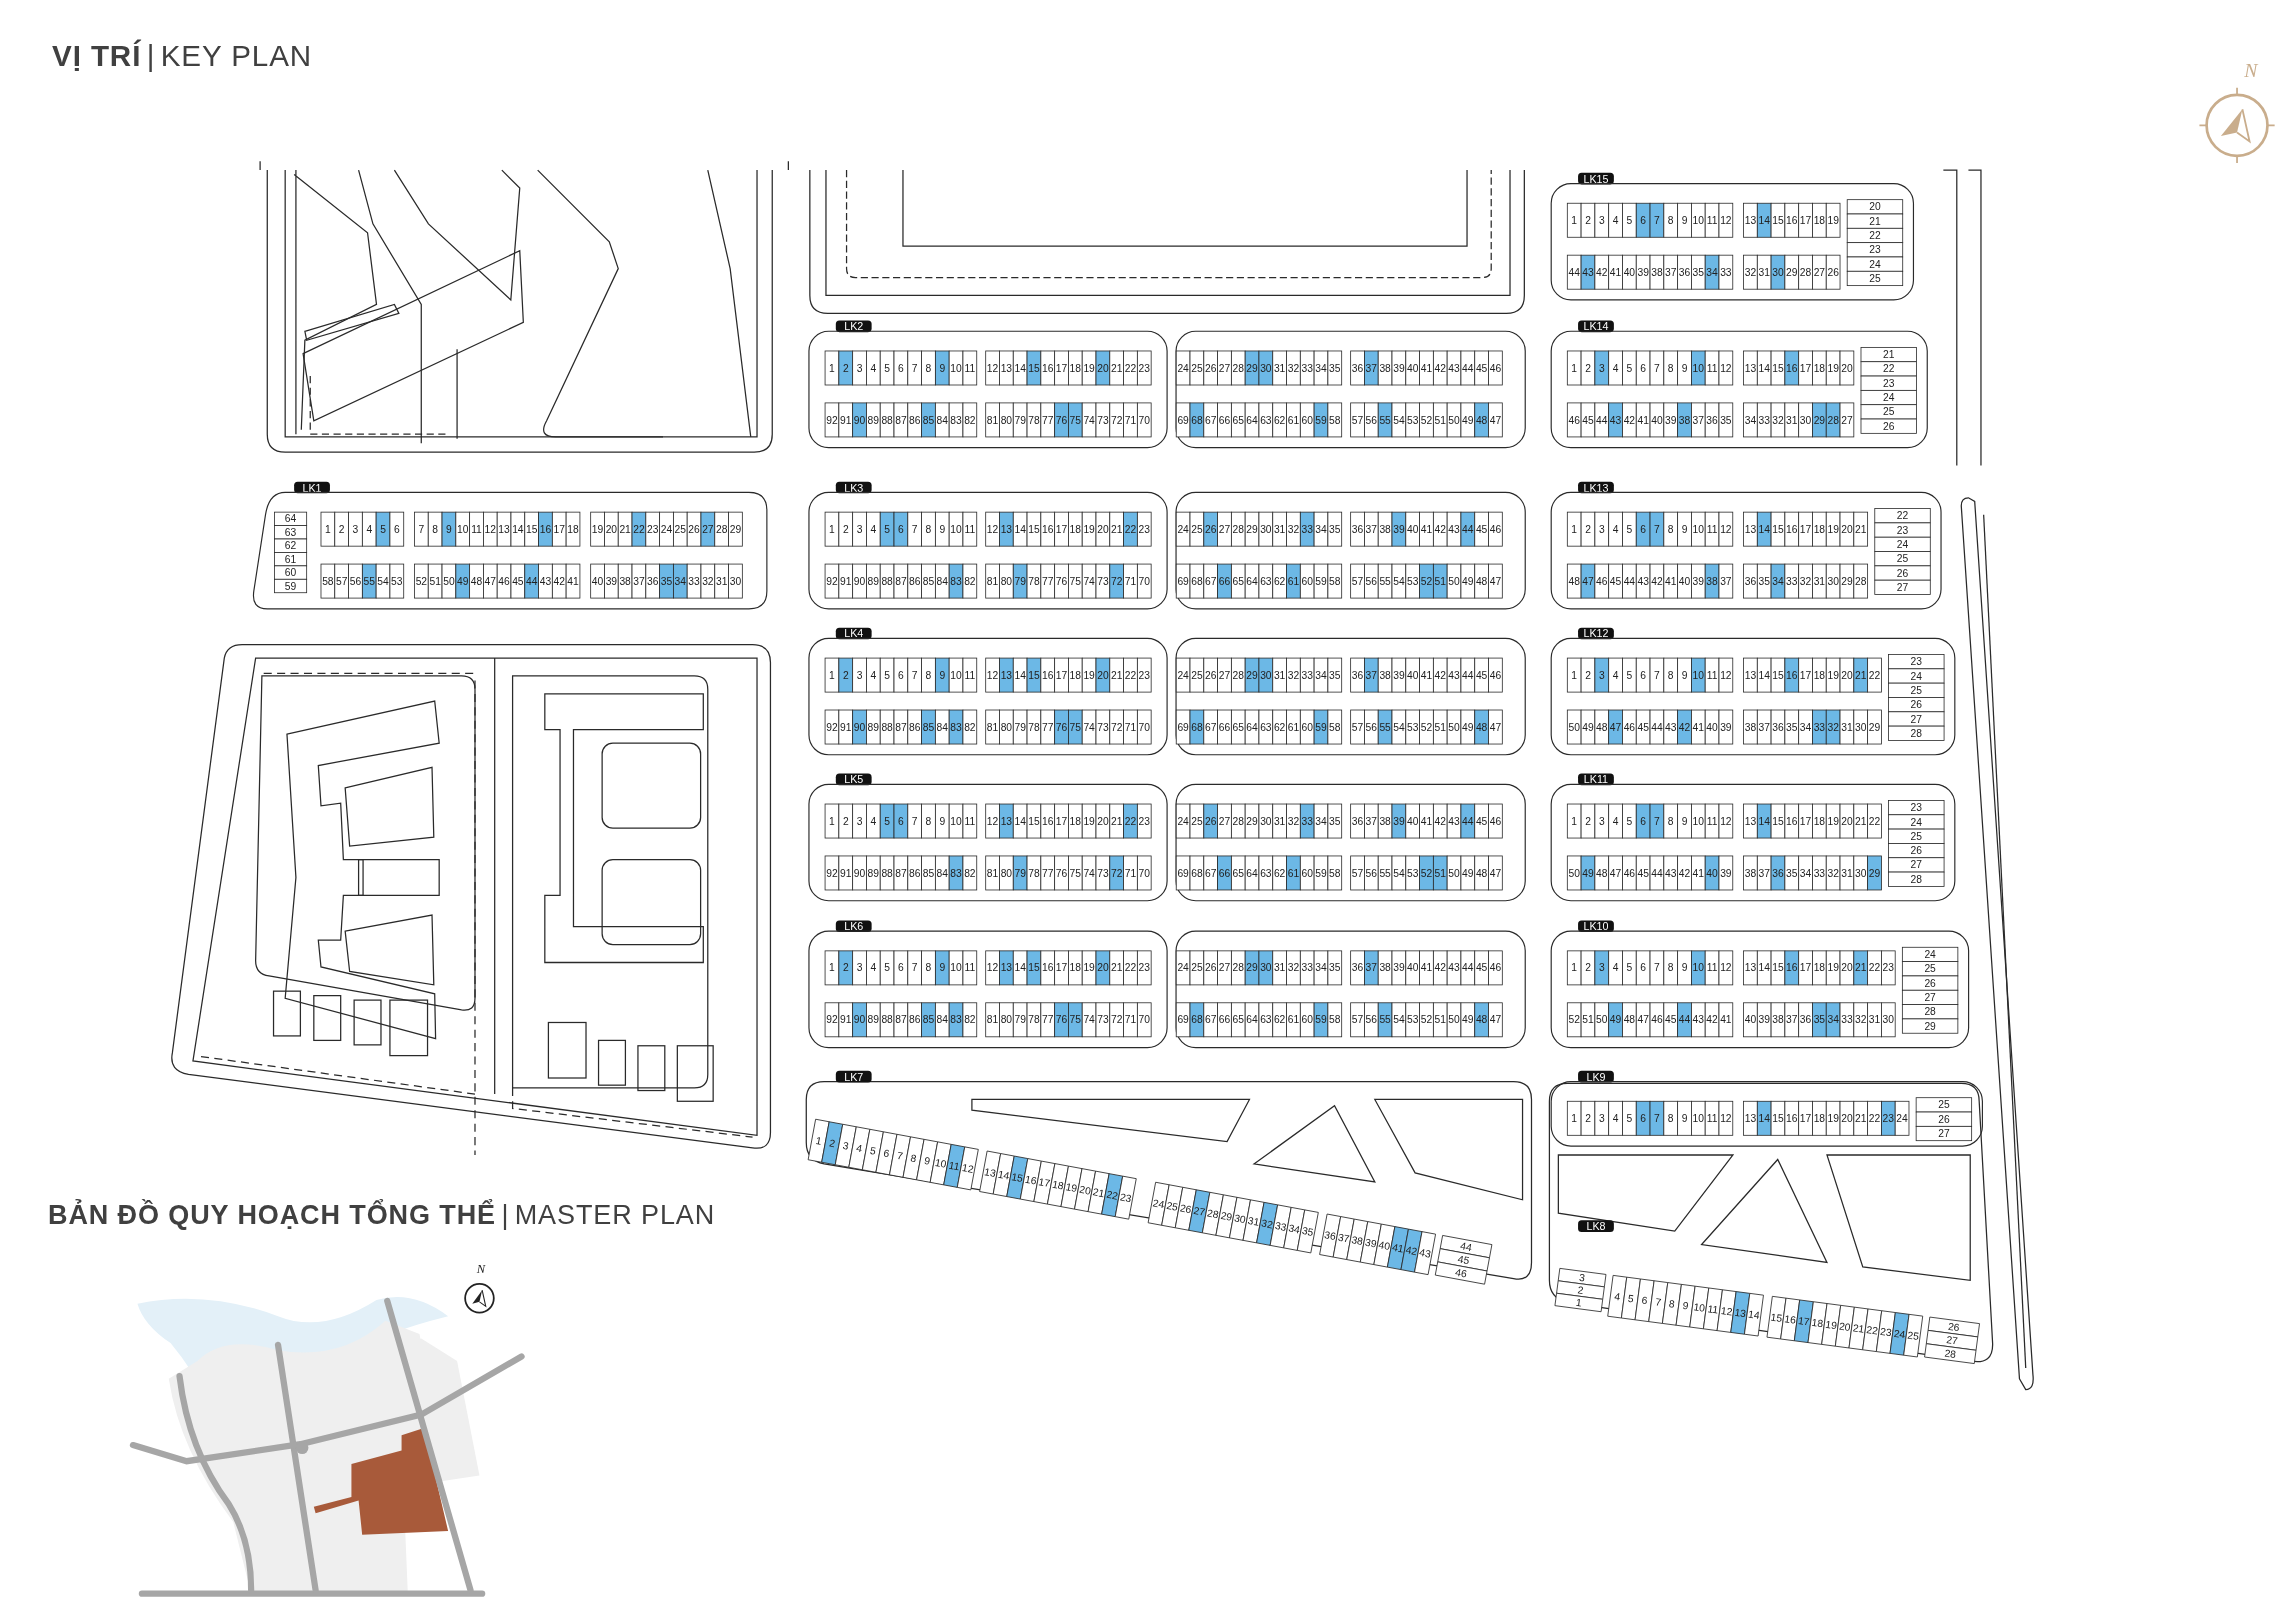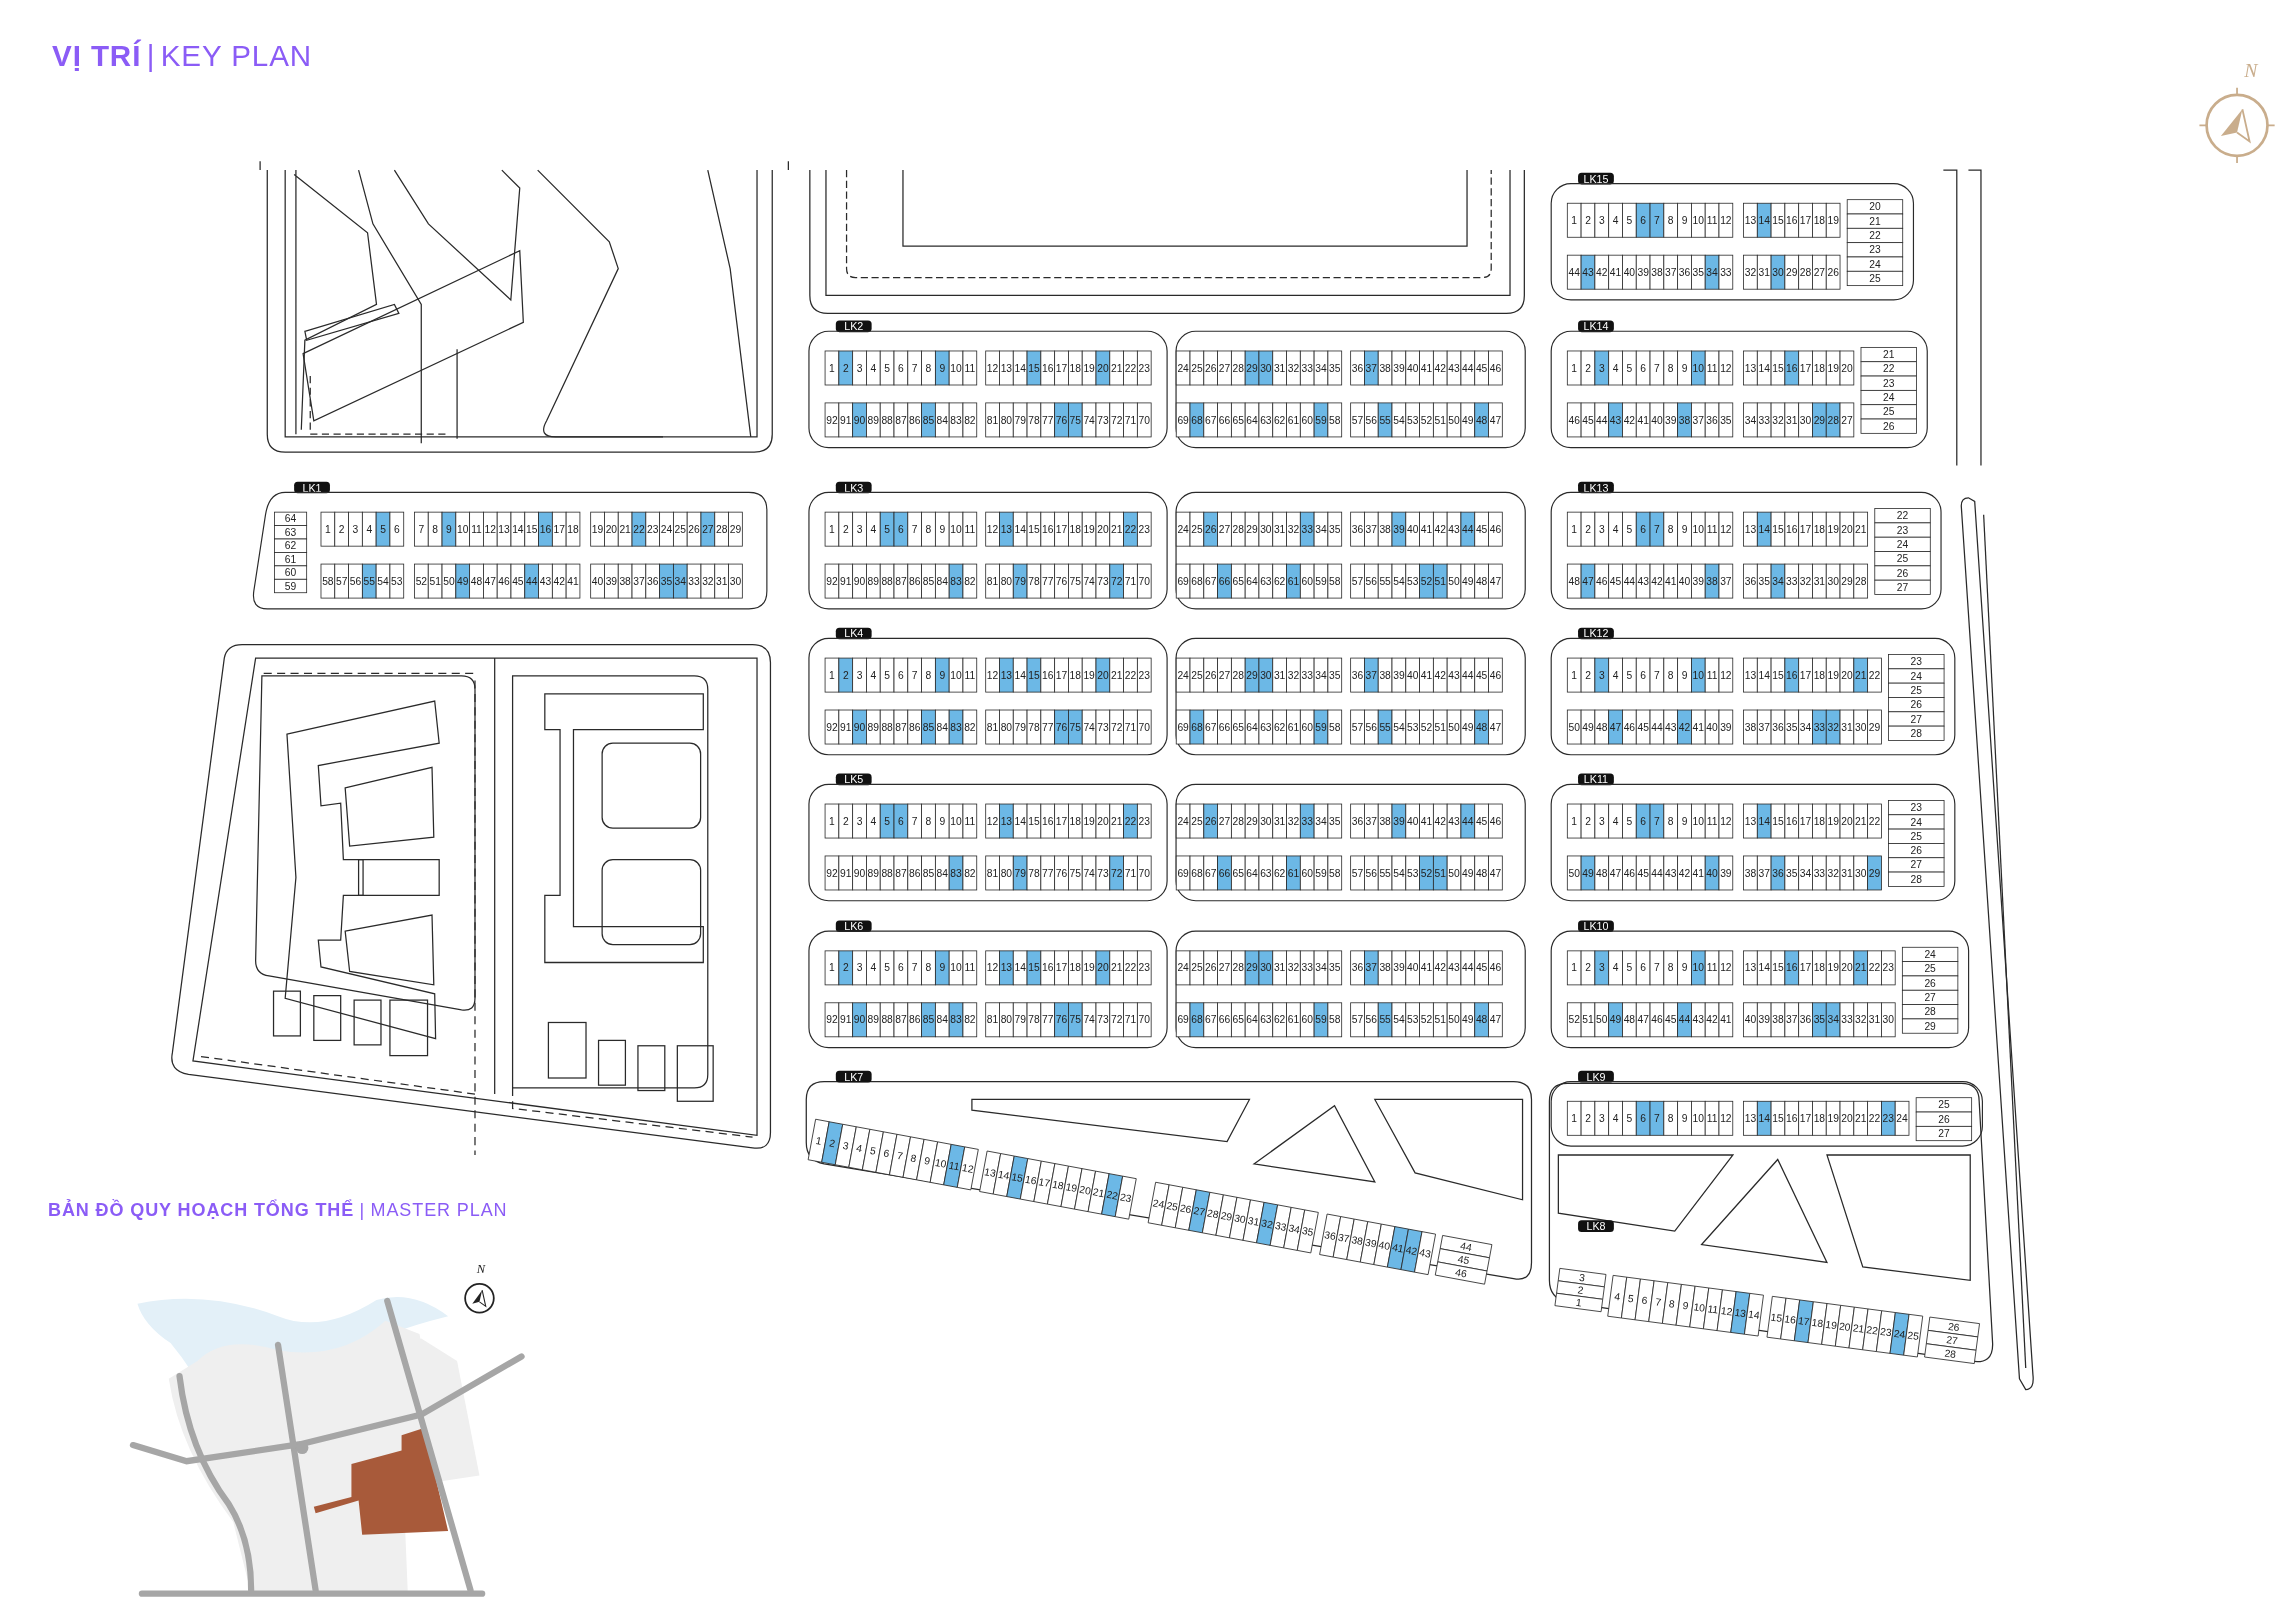--- a/index.html
+++ b/index.html
@@ -1,24 +1,24 @@
 <!DOCTYPE html>
 <html style="font-size:14.3px"><head>
 <meta charset="utf-8">
 <style>
   html, body { margin:0; padding:0; background:#ffffff; }
   body { width:2293px; height:1617px; position:relative; overflow:hidden;
          font-family:"DejaVu Sans Condensed","DejaVu Sans", sans-serif; color:#1a1a1a; }
   .title { position:absolute; font-family:"Liberation Sans", sans-serif; font-size:29.6px;
-           letter-spacing:0.9px; color:#8b5cf6; }
+           letter-spacing:0.9px; color:#404040; }
   .title b { font-weight:600; }
   .title .sep { font-weight:300; margin:0 5.4px; }
   .title .en { font-weight:400; }
   #key-title { left:52px; top:39px; }
-  #master-title { left:48px; top:1200px; font-size:18px; }
+  #master-title { left:48px; top:1200px; font-size:27px; }
   #plan { position:absolute; left:0; top:0; }
   .lot-text { font-family:"Liberation Sans Narrow","Liberation Sans", sans-serif; font-size:11.5px; fill:#222; }
   .lk-tag text { font-family:"Liberation Sans", sans-serif; font-size:12px; fill:#fff; }
 </style>
 </head>
 <body>
 
 <div id="key-title" class="title">
   <b>VỊ TRÍ</b><span class="sep">|</span><span class="en">KEY PLAN</span>
 </div>

